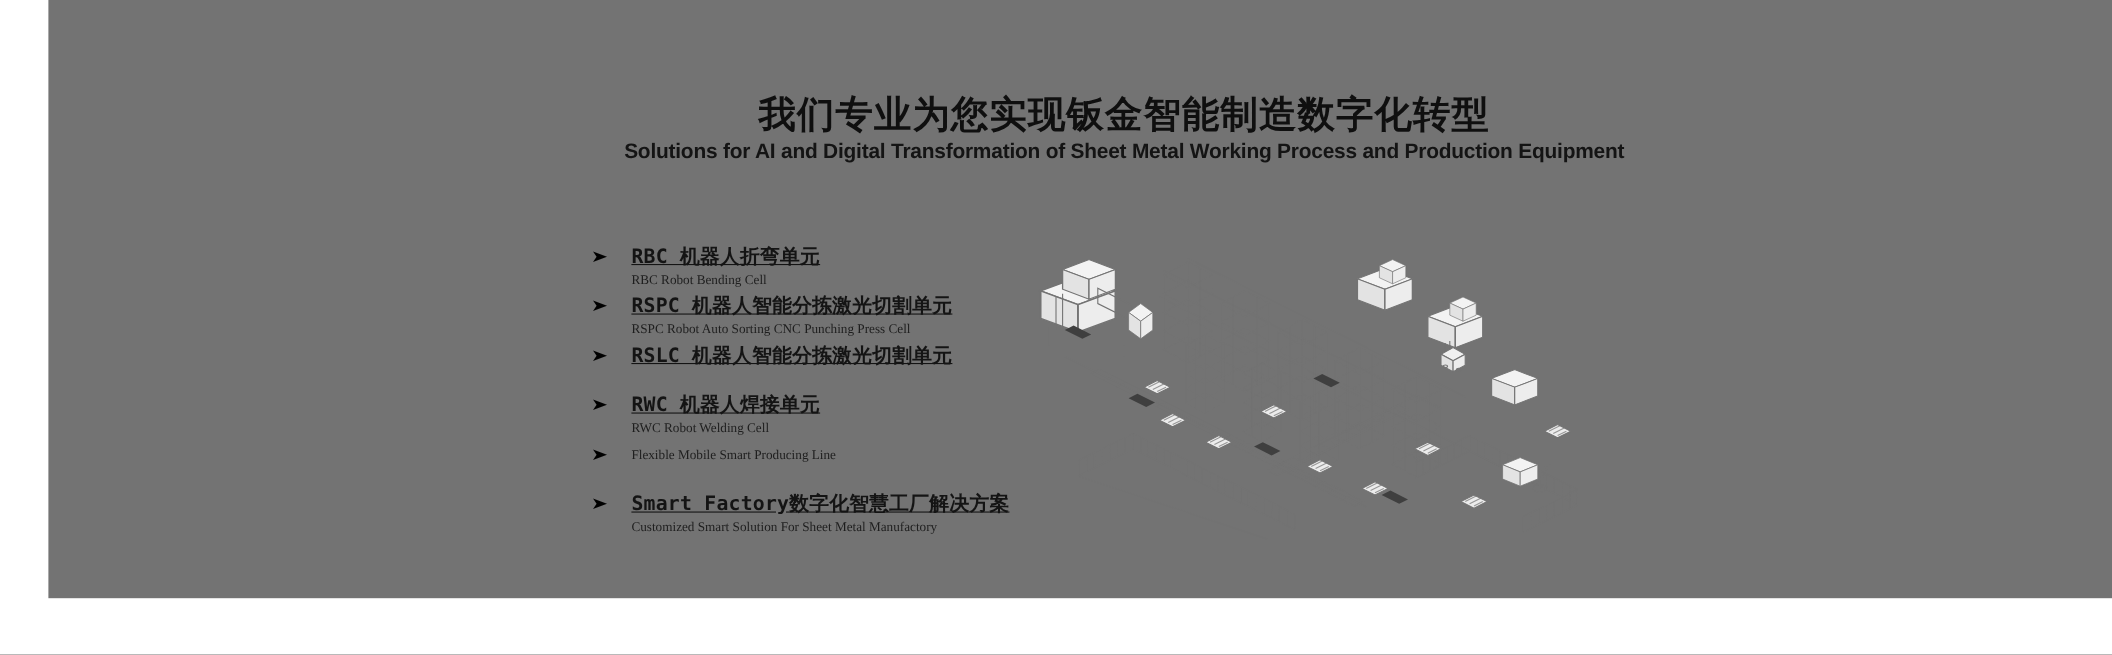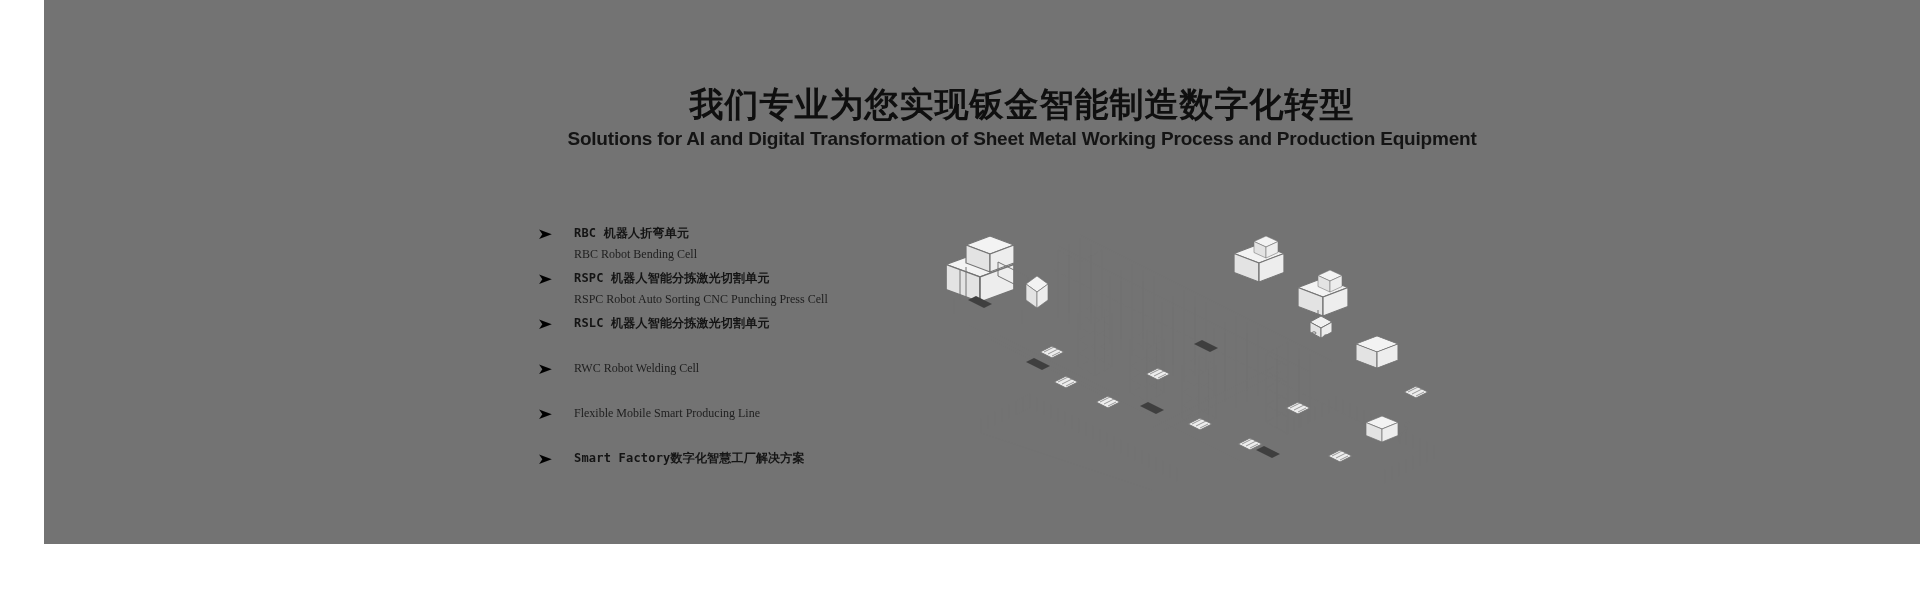--- a/index.html
+++ b/index.html
@@ -11,21 +11,21 @@
               font-size:34px;font-weight:bold;letter-spacing:1px;color:#0f0f0f;line-height:40px;}
   .hero-subtitle{margin:0;position:absolute;top:129px;left:0;right:0;
               font-size:19px;font-weight:bold;letter-spacing:-0.2px;color:#141414;line-height:20px;}
   .hero-title,.hero-subtitle{padding-left:36px;}
   
   .product-list{position:absolute;left:493px;top:223px;width:450px;margin:0;padding:0;list-style:none;}
   .product-list li{position:relative;padding-left:37px;margin-bottom:3px;min-height:42px;}
   .arrow{position:absolute;left:0;top:0;font-size:15px;line-height:21px;color:#000;
          display:inline-block;transform:scaleX(1.25);transform-origin:left center;}
   .cn{font-family:"DejaVu Sans Mono","Liberation Sans",sans-serif;font-weight:bold;
-      font-size:12px;line-height:21px;color:#141414;letter-spacing:0.2px;white-space:nowrap;}
+      font-size:18px;line-height:21px;color:#141414;letter-spacing:0.2px;white-space:nowrap;text-decoration:underline;}
   .en{font-family:"Liberation Serif",serif;font-size:12px;line-height:21px;color:#1e1e1e;white-space:nowrap;}
   
   .illustration{position:absolute;left:898px;top:220px;width:532px;height:308px;}
   .illustration svg{display:block;width:100%;height:100%;}
   .art{stroke:#737373;stroke-width:1;fill:none;}
 </style>
 </head>
 <body>
 
 <div class="stage">
@@ -45,29 +45,31 @@
       <span class="arrow">➤</span>
       <div class="cn">RSPC 机器人智能分拣激光切割单元</div>
       <div class="en">RSPC Robot Auto Sorting CNC Punching Press Cell</div>
     </li>
     <li>
       <span class="arrow">➤</span>
       <div class="cn">RSLC 机器人智能分拣激光切割单元</div>
     </li>
     <li>
       <span class="arrow">➤</span>
+      <div class="cn">RWC 机器人焊接单元</div>
       <div class="en">RWC Robot Welding Cell</div>
     </li>
     <li>
       <span class="arrow">➤</span>
       <div class="en">Flexible Mobile Smart Producing Line</div>
     </li>
     <li>
       <span class="arrow">➤</span>
       <div class="cn">Smart Factory数字化智慧工厂解决方案</div>
+      <div class="en">Customized Smart Solution For Sheet Metal Manufactory</div>
     </li>
   </ul>
 
   <div class="illustration" role="img" aria-label="Isometric line drawing of a flexible sheet metal smart production line: storage racks, conveyors, punching press, bending cells, AGV and fenced robot cell">
     <svg viewBox="0 0 532 308" xmlns="http://www.w3.org/2000/svg">
       <defs>
         <g id="isobox">
           <path d="M0,10 L20,0 L40,10 L20,20 Z" fill="#f3f3f3"></path>
           <path d="M0,10 L0,30 L20,40 L20,20 Z" fill="#e3e3e3"></path>
           <path d="M40,10 L40,30 L20,40 L20,20 Z" fill="#ededed"></path>

